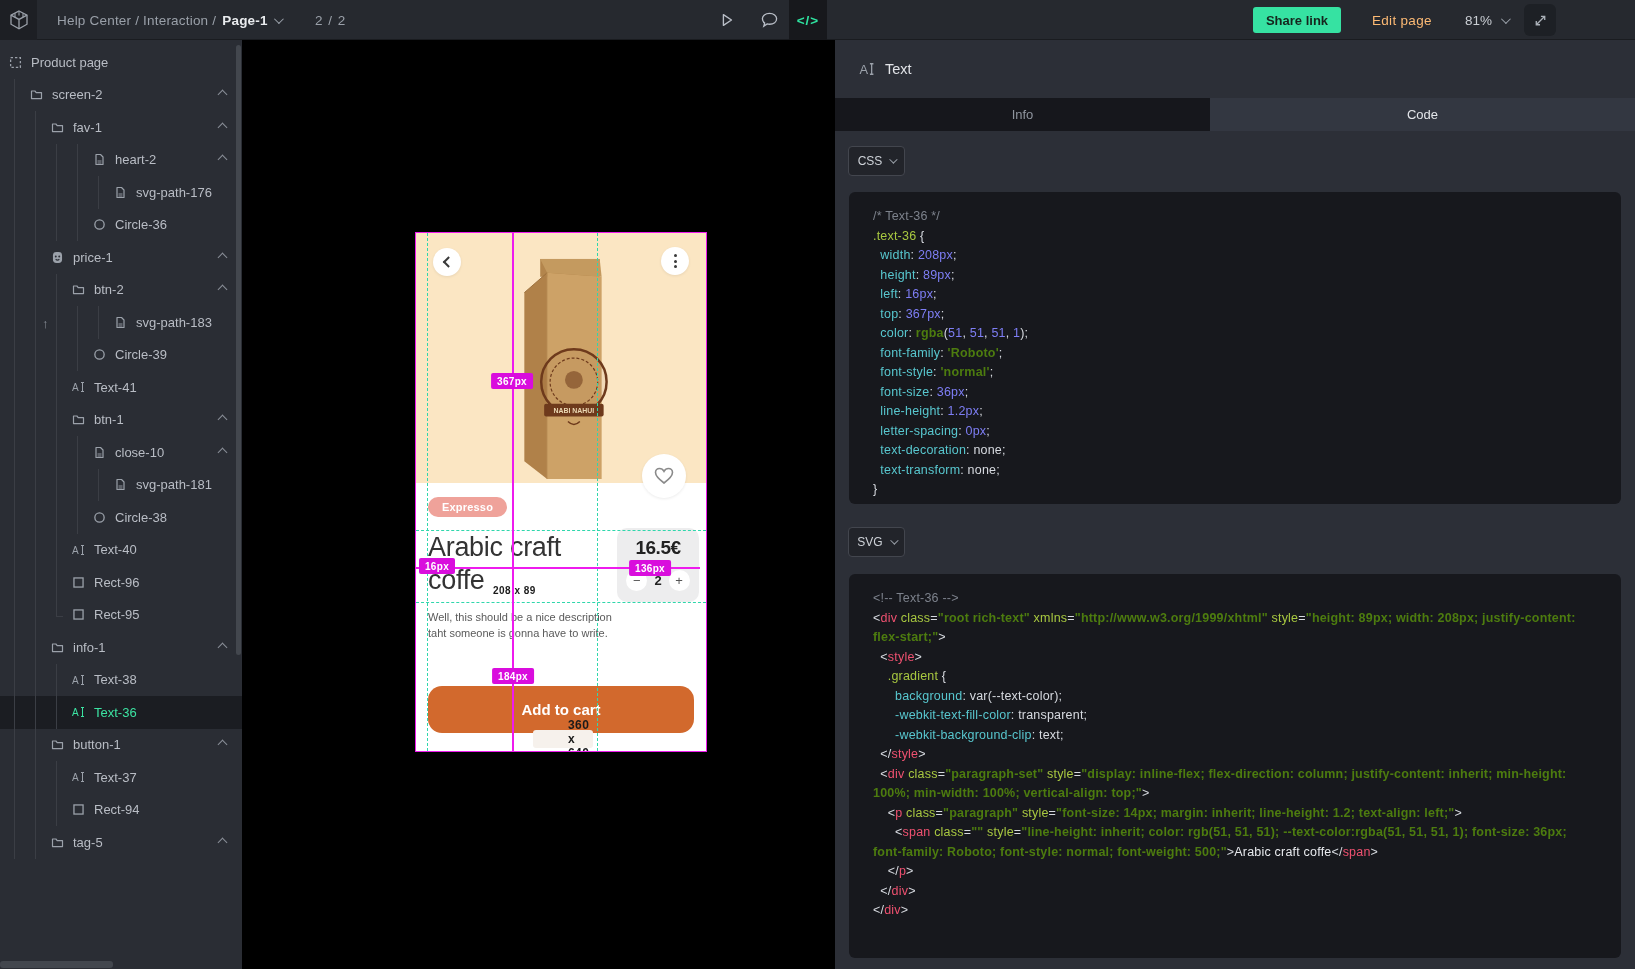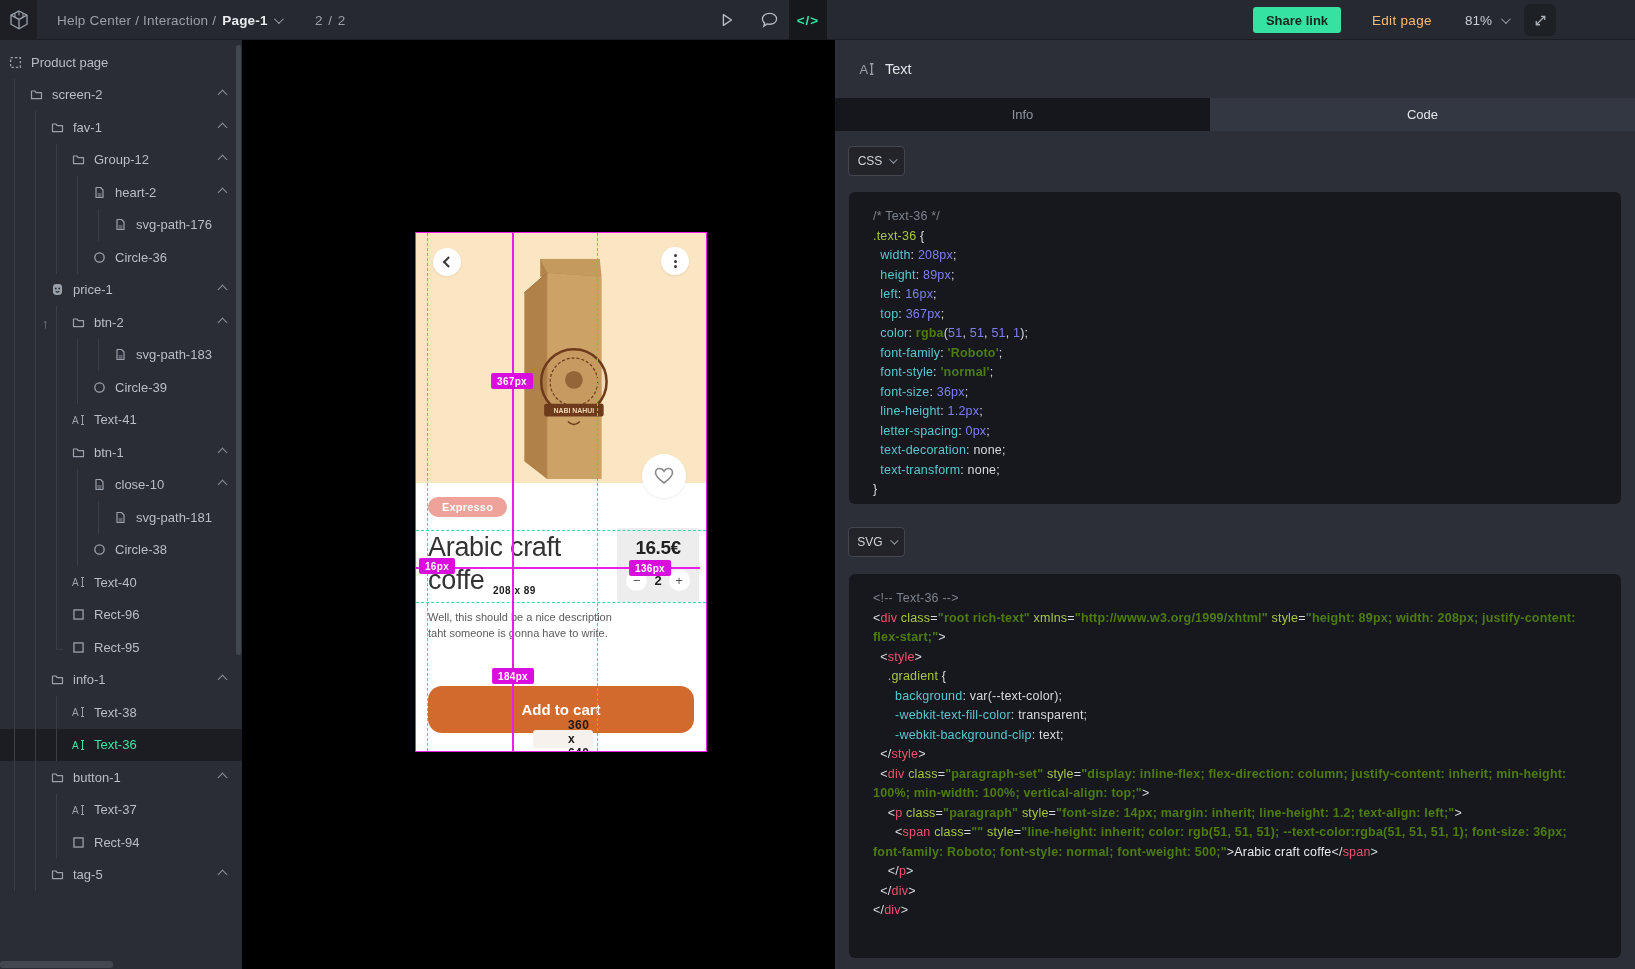--- a/index.html
+++ b/index.html
@@ -43,21 +43,21 @@
   #img-area { position:absolute; left:0; top:0; width:290px; height:250px; background:#fbe6c3; }
   .circle-btn { position:absolute; border-radius:50%; background:#fff; display:flex; align-items:center; justify-content:center; cursor:pointer; box-shadow:0 1px 3px rgba(0,0,0,.08); }
   #back-btn { left:17px; top:15px; width:28px; height:28px; }
   #back-btn span { width:8px; height:8px; border-left:2px solid #3a3a3a; border-bottom:2px solid #3a3a3a; transform:rotate(45deg) translate(1px,-1px); }
   #menu-btn { left:245px; top:14px; width:28px; height:28px; flex-direction:column; gap:2.5px; }
   #menu-btn i { width:3px; height:3px; border-radius:50%; background:#3a3a3a; }
   #fav-btn { left:226px; top:221px; width:44px; height:44px; }
   #tag-pill { position:absolute; left:12px; top:264px; width:79px; height:20px; border-radius:10px; background:#efa29a; color:#fff; font-size:11px; font-weight:600; display:flex; align-items:center; justify-content:center; letter-spacing:.2px; }
   #prod-title { position:absolute; left:12px; top:298px; width:180px; font-size:27px; line-height:33px; font-weight:500; color:#333; letter-spacing:-.3px; }
   #text-dim { position:absolute; left:77px; top:352px; font-size:10px; color:#1a1a1a; font-weight:600; letter-spacing:.5px; }
-  #price-box { position:absolute; left:201px; top:295px; width:82px; height:74px; background:#ededee; border-radius:2px; }
+  #price-box { position:absolute; left:201px; top:295px; width:82px; height:74px; background:#ededee; border-radius:10px; }
   #price-val { position:absolute; left:0; top:9px; width:82px; text-align:center; font-size:19px; font-weight:700; color:#222; letter-spacing:-.5px; }
   #stepper { position:absolute; left:0; top:38px; width:82px; height:28px; display:flex; align-items:center; justify-content:center; gap:7px; }
   .step-btn { width:21px; height:21px; border-radius:50%; background:#fff; display:flex; align-items:center; justify-content:center; font-size:13px; color:#555; cursor:pointer; line-height:1; }
   #qty { font-size:13px; font-weight:700; color:#222; }
   #prod-desc { position:absolute; left:12px; top:377px; font-size:11px; line-height:15.5px; color:#5a5a5a; }
   #cta-btn { position:absolute; left:12px; top:453px; width:266px; height:47px; background:#d2692d; border:none; border-radius:14px; color:#fff; font-size:15px; font-weight:700; font-family:"Liberation Sans",sans-serif; cursor:pointer; }
   #screen-dim-chip { position:absolute; left:117px; top:497px; width:60px; height:18px; background:#f6f1ec; border-radius:3px; display:flex; align-items:center; justify-content:center; font-size:12px; color:#1a1a1a; font-weight:600; letter-spacing:.4px;padding-left:35px; }
 
   
   .sel-border { position:absolute; left:173px; top:192px; width:292px; height:520px; border:1.5px solid #ee1bee; pointer-events:none; }
@@ -165,32 +165,20 @@
             <path d="M1.5 2 h3.4 l1.3 1.6 h5.3 v6 h-10 z" fill="none" stroke="#9ba1aa" stroke-width="1.2" stroke-linejoin="round"></path>
           </svg>
         </span>
         <span class="tree-label">fav-1</span>
         <span class="chev-up"></span>
       </div>
       <div class="tree-row">
         <span class="guide"></span>
         <span class="guide"></span>
         <span class="guide"></span>
-        <span class="tree-icon">
-          <svg width="13" height="11" viewBox="0 0 13 11">
-            <path d="M1.5 2 h3.4 l1.3 1.6 h5.3 v6 h-10 z" fill="none" stroke="#9ba1aa" stroke-width="1.2" stroke-linejoin="round"></path>
-          </svg>
-        </span>
-        <span class="tree-label">Group-12</span>
-        <span class="chev-up"></span>
-      </div>
-      <div class="tree-row">
-        <span class="guide"></span>
-        <span class="guide"></span>
-        <span class="guide"></span>
         <span class="guide"></span>
         <span class="tree-icon">
           <svg width="11" height="13" viewBox="0 0 11 13">
             <path d="M2 1.5 h4.5 l2.5 2.5 v7.5 h-7 z" fill="none" stroke="#9ba1aa" stroke-width="1.2" stroke-linejoin="round"></path>
             <path d="M3.5 8 h4 M3.5 10 h4" stroke="#9ba1aa" stroke-width="0.9"></path>
           </svg>
         </span>
         <span class="tree-label">heart-2</span>
         <span class="chev-up"></span>
       </div>

